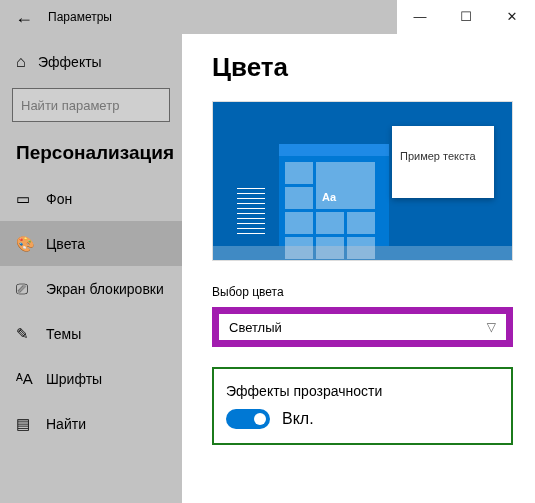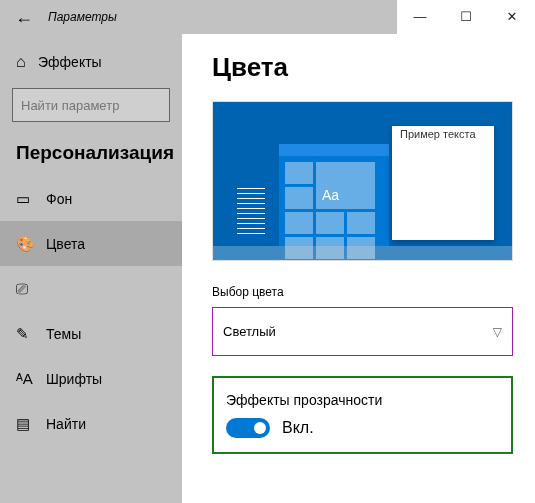--- a/index.html
+++ b/index.html
@@ -1,20 +1,20 @@
 <!DOCTYPE html>
 <html><head>
 <meta charset="utf-8">
 <style>
 * { box-sizing: border-box; margin: 0; padding: 0; font-family: "Segoe UI", Tahoma, sans-serif; }
 body { width: 535px; height: 503px; overflow: hidden; background: #fff; position: relative; }
 
 .titlebar { height: 34px; display: flex; align-items: center; background: #c2c2c2; }
 .titlebar .back { width: 48px; text-align: center; font-size: 18px; color: #000; }
-.titlebar .title { font-size: 12px; color: #000; flex: 1; font-style: italic; }
+.titlebar .title { font-size: 12px; color: #000; flex: 1; }
 .titlebar .btns { display: flex; background: #fff; height: 34px; }
 .titlebar .btn { width: 46px; text-align: center; font-size: 13px; line-height: 34px; color: #222; }
 
 .layout { display: flex; height: calc(503px - 34px); }
 .sidebar { width: 182px; background: #c2c2c2; padding-top: 8px; }
 .home { display: flex; align-items: center; height: 40px; padding-left: 16px; font-size: 14px; }
 .home .icon { width: 22px; font-size: 16px; }
 .search { margin: 6px 12px 14px 12px; height: 34px; border: 1px solid #666; background: #cfcfcf; display: flex; align-items: center; padding: 0 8px; }
 .search input { flex: 1; background: transparent; border: none; font-size: 13px; color: #000000; outline: none; }
 .search .sicon { font-size: 14px; color: #555; }
@@ -27,25 +27,25 @@
 .main h1 { font-size: 26px; font-weight: 600; margin-bottom: 18px; }
 
 .preview { border: 1px solid #ddd; height: 160px; background: #0063b1; position: relative; overflow: hidden; margin-bottom: 24px; }
 .preview .taskbar { position: absolute; bottom: 0; left: 0; right: 0; height: 14px; background: rgba(255,255,255,0.25); }
 .preview .lines { position: absolute; left: 24px; bottom: 22px; width: 28px; }
 .preview .lines .tick { height: 1px; background: #fff; margin: 4px 0; }
 .preview .window { position: absolute; left: 66px; bottom: 14px; width: 110px; height: 102px; background: #0078d4; border-top: 12px solid #1e8ae6; }
 .preview .grid { position: absolute; left: 6px; top: 6px; display: grid; grid-template-columns: 28px 28px 28px; grid-auto-rows: 22px; gap: 3px; }
 .preview .grid div { background: rgba(255,255,255,0.4); }
 .preview .grid .big { grid-column: span 2; grid-row: span 2; position: relative; }
-.preview .grid .big span { position: absolute; left: 6px; bottom: 6px; color: #fff; font-size: 14px; }
-.preview .note { position: absolute; right: 18px; top: 24px; width: 102px; height: 114px; background: #fff; box-shadow: 0 2px 6px rgba(0,0,0,0.3); padding: 2px 8px; font-size: 11px; color: #333; }
+.preview .grid .big span { position: absolute; left: 6px; bottom: 6px; color: #fff; font-size: 11px; font-weight: bold; }
+.preview .note { position: absolute; right: 18px; top: 24px; width: 102px; height: 72px; background: #fff; box-shadow: 0 2px 6px rgba(0,0,0,0.3); padding: 24px 8px; font-size: 11px; color: #333; }
 
 .label { font-size: 12px; margin-bottom: 8px; }
-.dropdown { border: 1px solid #a21caf; height: 49px; display: flex; align-items: center; padding: 0 10px; font-size: 13px; justify-content: space-between; margin-bottom: 20px; }
+.dropdown { border: 7px solid #a21caf; height: 40px; display: flex; align-items: center; padding: 0 10px; font-size: 13px; justify-content: space-between; margin-bottom: 20px; }
 .dropdown .chev { color: #666; font-size: 12px; }
 
 .effects { border: 2px solid #1b7a1b; padding: 14px 12px 14px 12px; }
 .effects .etitle { font-size: 14px; margin-bottom: 10px; }
 .toggle-row { display: flex; align-items: center; gap: 12px; }
 .toggle { width: 44px; height: 20px; border-radius: 10px; background: #0078d4; position: relative; }
 .toggle .knob { width: 12px; height: 12px; background: #fff; border-radius: 50%; position: absolute; right: 4px; top: 4px; }
 .toggle-label { font-size: 16px; }
 </style>
 </head>
@@ -75,20 +75,21 @@
     <div class="nav-item">
       <span class="nicon">▭</span>
       <span>Фон</span>
     </div>
     <div class="nav-item selected">
       <span class="nicon">🎨</span>
       <span>Цвета</span>
     </div>
     <div class="nav-item">
       <span class="nicon">⎚</span>
+      <span>Экран блокировки</span>
     </div>
     <div class="nav-item">
       <span class="nicon">✎</span>
       <span>Темы</span>
     </div>
     <div class="nav-item">
       <span class="nicon">ᴬA</span>
       <span>Шрифты</span>
     </div>
     <div class="nav-item">

